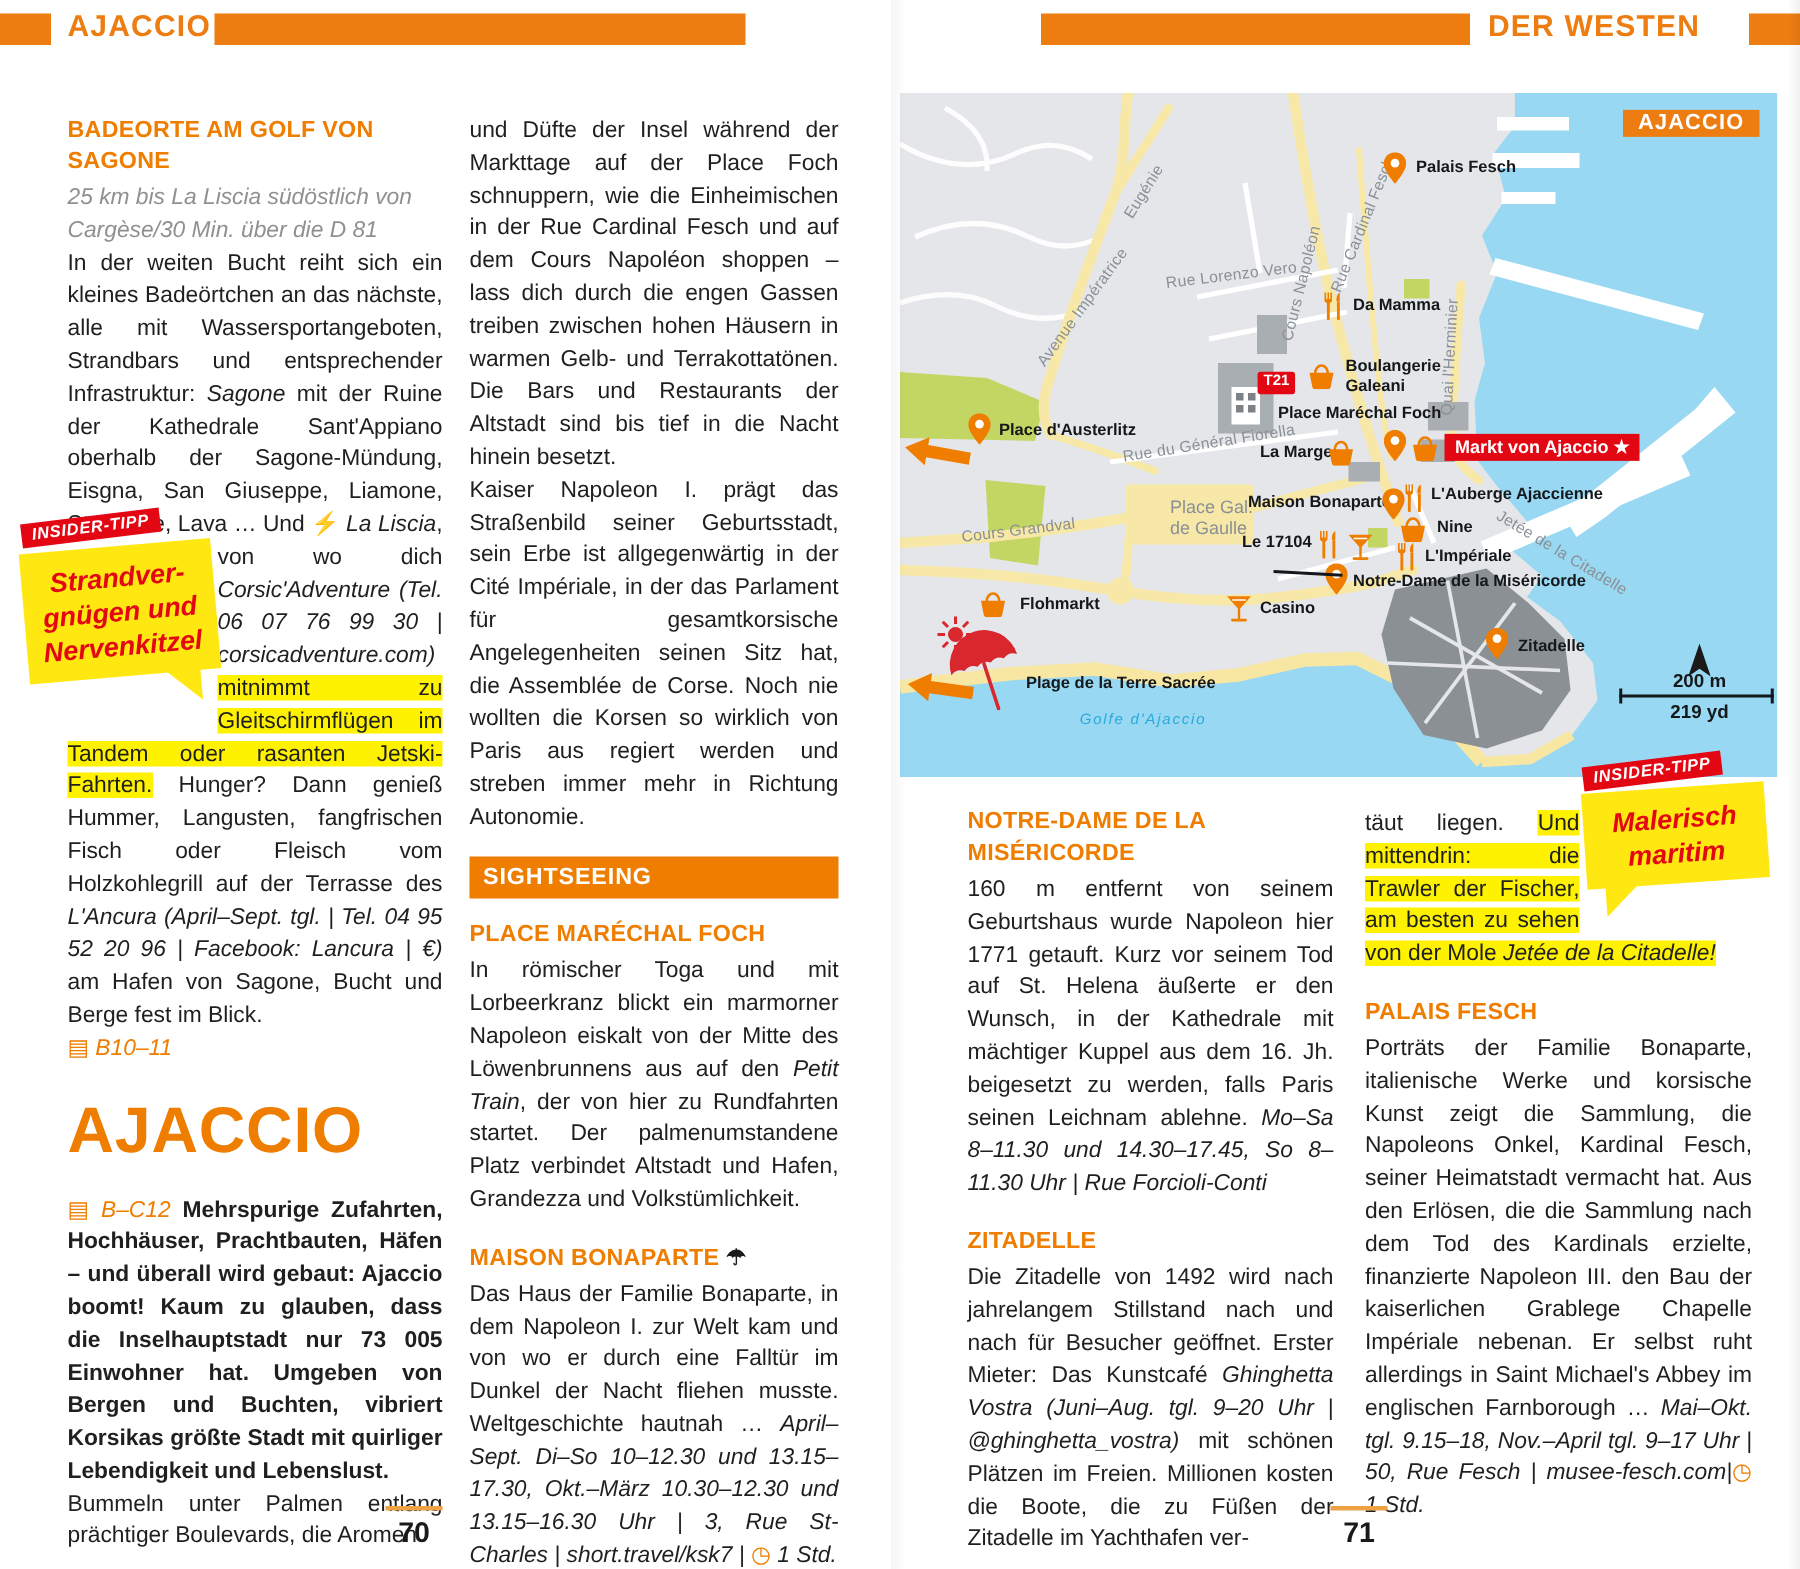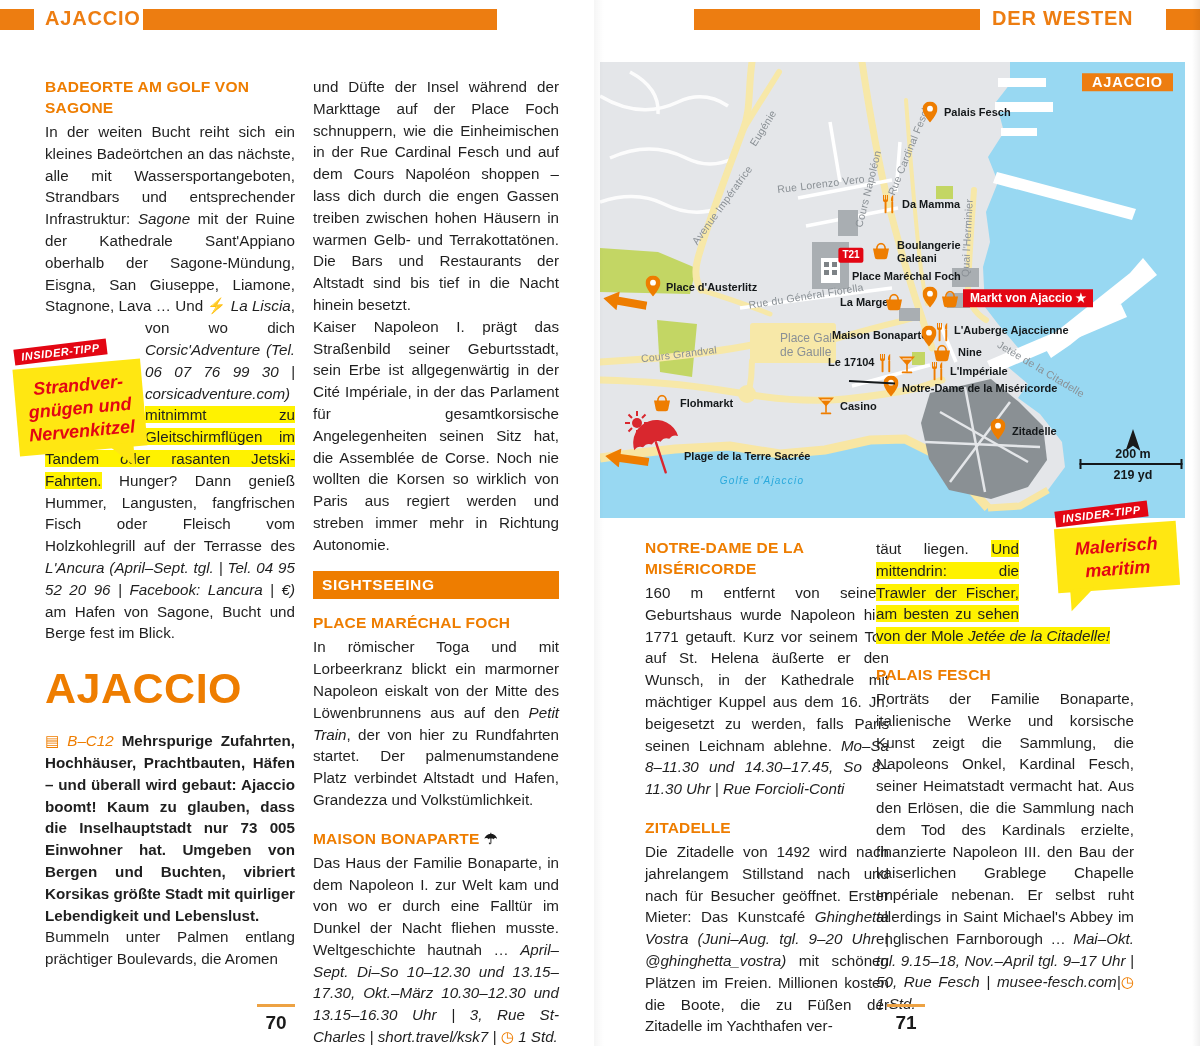--- a/index.html
+++ b/index.html
@@ -90,21 +90,23 @@
 
   <div class="hbar l-edge"></div>
   <div class="htext hl">AJACCIO</div>
   <div class="hbar l-long"></div>
   <div class="hbar r-long"></div>
   <div class="htext hr">DER WESTEN</div>
   <div class="hbar r-edge"></div>
 
   <section class="col" style="left:45px;top:76px;width:250px;">
     <h3 class="ohead">BADEORTE AM GOLF VON SAGONE</h3>
+    <p class="grayital">25 km bis La Liscia südöstlich von Cargèse/30 Min. über die D 81</p>
     <p class="body"><span class="r-n">In der weiten Bucht reiht sich ein kleines Badeörtchen an das nächste, alle mit Wassersportangeboten, Strandbars und entsprechender Infrastruktur: </span><span class="r-i">Sagone</span><span class="r-n"> mit der Ruine der Kathedrale Sant'Appiano oberhalb der Sagone-Mündung, Eisgna, San Giuseppe, Liamone, Stagnone, Lava … Und </span><span class="r-ib">⚡ </span><span class="r-spL"></span><span class="r-i">La Liscia</span><span class="r-n">, von wo dich </span><span class="r-i">Corsic'Adventure (Tel. 06 07 76 99 30 | corsicadventure.com) </span><span class="r-hl">mitnimmt zu Gleitschirmflügen im Tandem oder rasanten Jetski-Fahrten.</span><span class="r-n"> Hunger? Dann genieß Hummer, Langusten, fangfrischen Fisch oder Fleisch vom Holzkohlegrill auf der Terrasse des </span><span class="r-i">L'Ancura (April–Sept. tgl. | Tel. 04 95 52 20 96 | Facebook: Lancura | €)</span><span class="r-n"> am Hafen von Sagone, Bucht und Berge fest im Blick.</span></p>
+    <p class="mapref"><span class="r-io">▤ </span><span class="r-oi">B10–11</span></p>
     <h1 class="bigtitle">AJACCIO</h1>
     <p class="body"><span class="r-io">▤ </span><span class="r-oi">B–C12  </span><span class="r-b">Mehrspurige Zufahrten, Hochhäuser, Prachtbauten, Häfen – und überall wird gebaut: Ajaccio boomt! Kaum zu glauben, dass die Inselhauptstadt nur 73 005 Einwohner hat. Umgeben von Bergen und Buchten, vibriert Korsikas größte Stadt mit quirliger Lebendigkeit und Lebenslust.</span></p>
     <p class="body">Bummeln unter Palmen entlang prächtiger Boulevards, die Aromen</p>
   </section>
 
   <div class="tip tip-left">
     <div class="tip-ribbon">INSIDER-TIPP</div>
     <div class="tip-bubble">Strandver-
 gnügen und
 Nervenkitzel</div>
@@ -343,21 +345,21 @@
       </div>
   </div>
 
   <section class="col" style="left:645px;top:537px;width:244px;">
     <h3 class="ohead">NOTRE-DAME DE LA MISÉRICORDE</h3>
     <p class="body"><span class="r-n">160 m entfernt von seinem Geburtshaus wurde Napoleon hier 1771 getauft. Kurz vor seinem Tod auf St. Helena äußerte er den Wunsch, in der Kathedrale mit mächtiger Kuppel aus dem 16. Jh. beigesetzt zu werden, falls Paris seinen Leichnam ablehne. </span><span class="r-i">Mo–Sa 8–11.30 und 14.30–17.45, So 8–11.30 Uhr | Rue Forcioli-Conti</span></p>
     <h3 class="ohead mt">ZITADELLE</h3>
     <p class="body"><span class="r-n">Die Zitadelle von 1492 wird nach jahrelangem Stillstand nach und nach für Besucher geöffnet. Erster Mieter: Das Kunstcafé </span><span class="r-i">Ghinghetta Vostra (Juni–Aug. tgl. 9–20 Uhr | @ghinghetta_vostra)</span><span class="r-n"> mit schönen Plätzen im Freien. Millionen kosten die Boote, die zu Füßen der Zitadelle im Yachthafen ver-</span></p>
   </section>
 
-  <section class="col" style="left:876px;top:538px;width:258px;">
+  <section class="col" style="left:910px;top:538px;width:258px;">
     <p class="body"><span class="r-spR"></span><span class="r-n">täut liegen. </span><span class="r-hl">Und mittendrin: die Trawler der Fischer, am besten zu sehen von der Mole </span><span class="r-hli">Jetée de la Citadelle!</span></p>
     <h3 class="ohead mt">PALAIS FESCH</h3>
     <p class="body"><span class="r-n">Porträts der Familie Bonaparte, italienische Werke und korsische Kunst zeigt die Sammlung, die Napoleons Onkel, Kardinal Fesch, seiner Heimatstadt vermacht hat. Aus den Erlösen, die die Sammlung nach dem Tod des Kardinals erzielte, finanzierte Napoleon III. den Bau der kaiserlichen Grablege Chapelle Impériale nebenan. Er selbst ruht allerdings in Saint Michael's Abbey im englischen Farnborough … </span><span class="r-i">Mai–Okt. tgl. 9.15–18, Nov.–April tgl. 9–17 Uhr | 50, Rue Fesch | musee-fesch.com|</span><span class="r-io">◷</span><span class="r-i"> 1 Std.</span></p>
   </section>
 
   <div class="tip tip-right">
     <div class="tip-ribbon">INSIDER-TIPP</div>
     <div class="tip-bubble">Malerisch
 maritim</div>
   </div>

